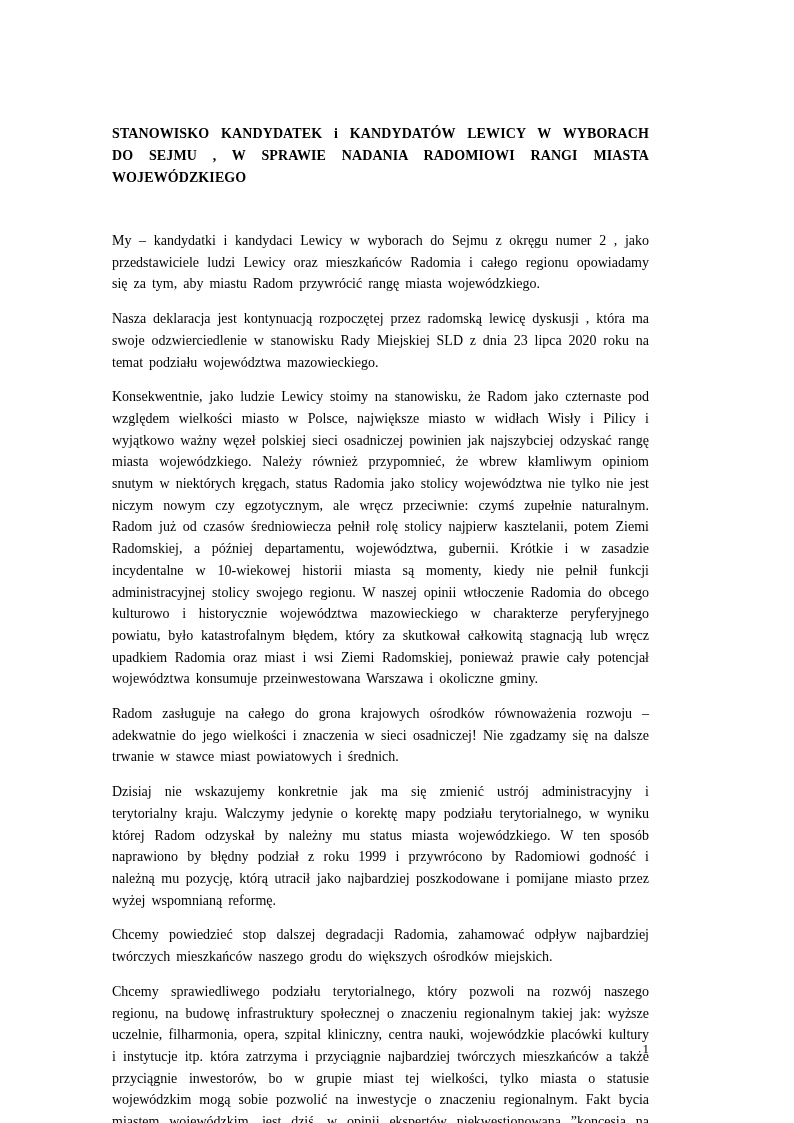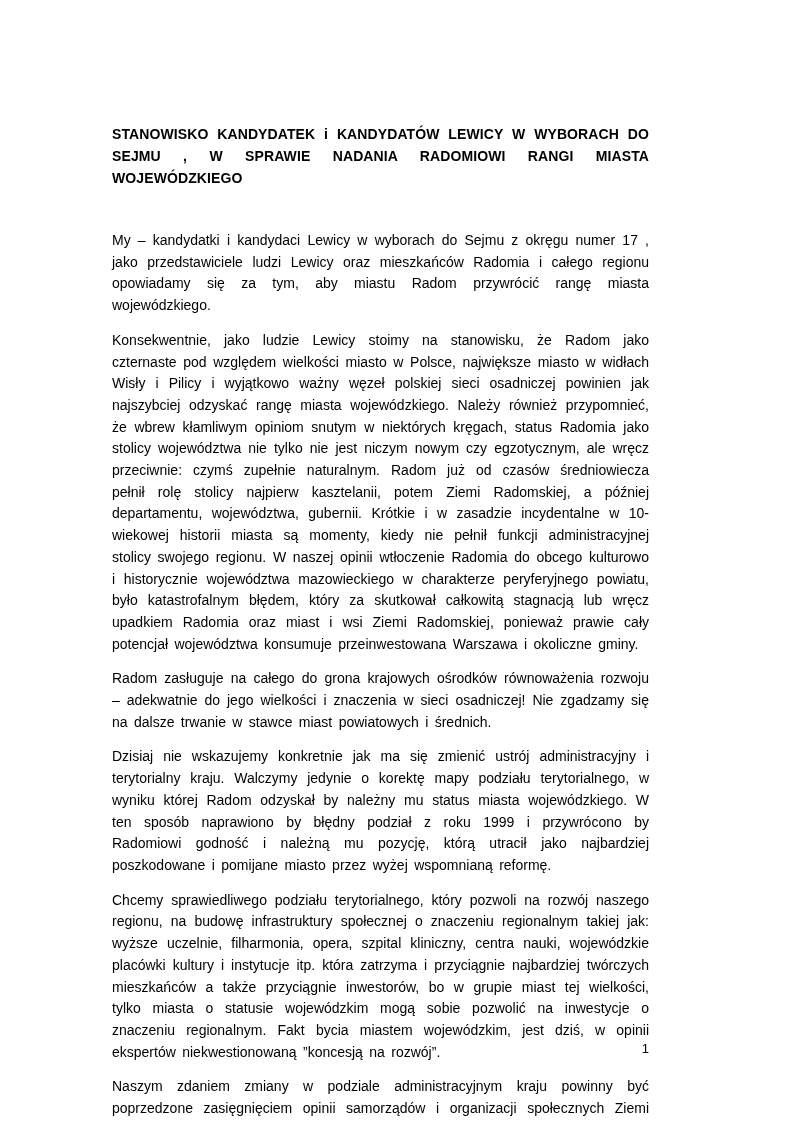--- a/index.html
+++ b/index.html
@@ -9,21 +9,21 @@
   }
   .page {
     position: relative;
     width: 692px;
     height: 1123px;
     margin: 0 auto;
     background: #ffffff;
     box-sizing: border-box;
     padding: 123px 94px 0 61px;
     overflow: hidden;
-    font-family: Liberation Sans, sans-serif;
+    font-family: Liberation Serif, serif;
     color: #000000;
   }
   .doc-title {
     margin: 0 0 41px 0;
     font-size: 14px;
     font-weight: bold;
     line-height: 22px;
     text-align: justify;
     word-spacing: 4px;
     letter-spacing: 0.1px;
@@ -45,29 +45,31 @@
     color: #000000;
   }
 </style>
 </head>
 <body>
 
 <div class="page">
 
   <h1 class="doc-title">STANOWISKO KANDYDATEK i KANDYDATÓW LEWICY W WYBORACH DO SEJMU , W SPRAWIE NADANIA RADOMIOWI RANGI MIASTA WOJEWÓDZKIEGO</h1>
 
-  <p class="para">My – kandydatki i kandydaci Lewicy w wyborach do Sejmu z okręgu numer 17 , jako przedstawiciele ludzi Lewicy oraz mieszkańców Radomia i całego regionu opowiadamy się za tym, aby miastu Radom przywrócić rangę miasta wojewódzkiego.</p>
+  <p class="para">My – kandydatki i kandydaci Lewicy w wyborach do Sejmu z okręgu numer 2 , jako przedstawiciele ludzi Lewicy oraz mieszkańców Radomia i całego regionu opowiadamy się za tym, aby miastu Radom przywrócić rangę miasta wojewódzkiego.</p>
 
+  <p class="para">Nasza deklaracja jest kontynuacją rozpoczętej przez radomską lewicę dyskusji , która ma swoje odzwierciedlenie w stanowisku Rady Miejskiej SLD z dnia 23 lipca 2020 roku na temat podziału województwa mazowieckiego.</p>
 
   <p class="para">Konsekwentnie, jako ludzie Lewicy stoimy na stanowisku, że Radom jako czternaste pod względem wielkości miasto w Polsce, największe miasto w widłach Wisły i Pilicy i wyjątkowo ważny węzeł polskiej sieci osadniczej powinien jak najszybciej odzyskać rangę miasta wojewódzkiego. Należy również przypomnieć, że wbrew kłamliwym opiniom snutym w niektórych kręgach, status Radomia jako stolicy województwa nie tylko nie jest niczym nowym czy egzotycznym, ale wręcz przeciwnie: czymś zupełnie naturalnym. Radom już od czasów średniowiecza pełnił rolę stolicy najpierw kasztelanii, potem Ziemi Radomskiej, a później departamentu, województwa, gubernii. Krótkie i w zasadzie incydentalne w 10-wiekowej historii miasta są momenty, kiedy nie pełnił funkcji administracyjnej stolicy swojego regionu. W naszej opinii wtłoczenie Radomia do obcego kulturowo i historycznie województwa mazowieckiego w charakterze peryferyjnego powiatu, było katastrofalnym błędem, który za skutkował całkowitą stagnacją lub wręcz upadkiem Radomia oraz miast i wsi Ziemi Radomskiej, ponieważ prawie cały potencjał województwa konsumuje przeinwestowana Warszawa i okoliczne gminy.</p>
 
   <p class="para">Radom zasługuje na całego do grona krajowych ośrodków równoważenia rozwoju – adekwatnie do jego wielkości i znaczenia w sieci osadniczej! Nie zgadzamy się na dalsze trwanie w stawce miast powiatowych i średnich.</p>
 
   <p class="para">Dzisiaj nie wskazujemy konkretnie jak ma się zmienić ustrój administracyjny i terytorialny kraju. Walczymy jedynie o korektę mapy podziału terytorialnego, w wyniku której Radom odzyskał by należny mu status miasta wojewódzkiego. W ten sposób naprawiono by błędny podział z roku 1999 i przywrócono by Radomiowi godność i należną mu pozycję, którą utracił jako najbardziej poszkodowane i pomijane miasto przez wyżej wspomnianą reformę.</p>
 
+  <p class="para">Chcemy powiedzieć stop dalszej degradacji Radomia, zahamować odpływ najbardziej twórczych mieszkańców naszego grodu do większych ośrodków miejskich.</p>
 
   <p class="para">Chcemy sprawiedliwego podziału terytorialnego, który pozwoli na rozwój naszego regionu, na budowę infrastruktury społecznej o znaczeniu regionalnym takiej jak: wyższe uczelnie, filharmonia, opera, szpital kliniczny, centra nauki, wojewódzkie placówki kultury i instytucje itp. która zatrzyma i przyciągnie najbardziej twórczych mieszkańców a także przyciągnie inwestorów, bo w grupie miast tej wielkości, tylko miasta o statusie wojewódzkim mogą sobie pozwolić na inwestycje o znaczeniu regionalnym. Fakt bycia miastem wojewódzkim, jest dziś, w opinii ekspertów niekwestionowaną ”koncesją na rozwój”.</p>
 
   <p class="para">Naszym zdaniem zmiany w podziale administracyjnym kraju powinny być poprzedzone zasięgnięciem opinii samorządów i organizacji społecznych Ziemi Radomskiej oraz analizami i</p>
 
   <div class="page-number">1</div>
 
 </div>
 
 </body></html>

